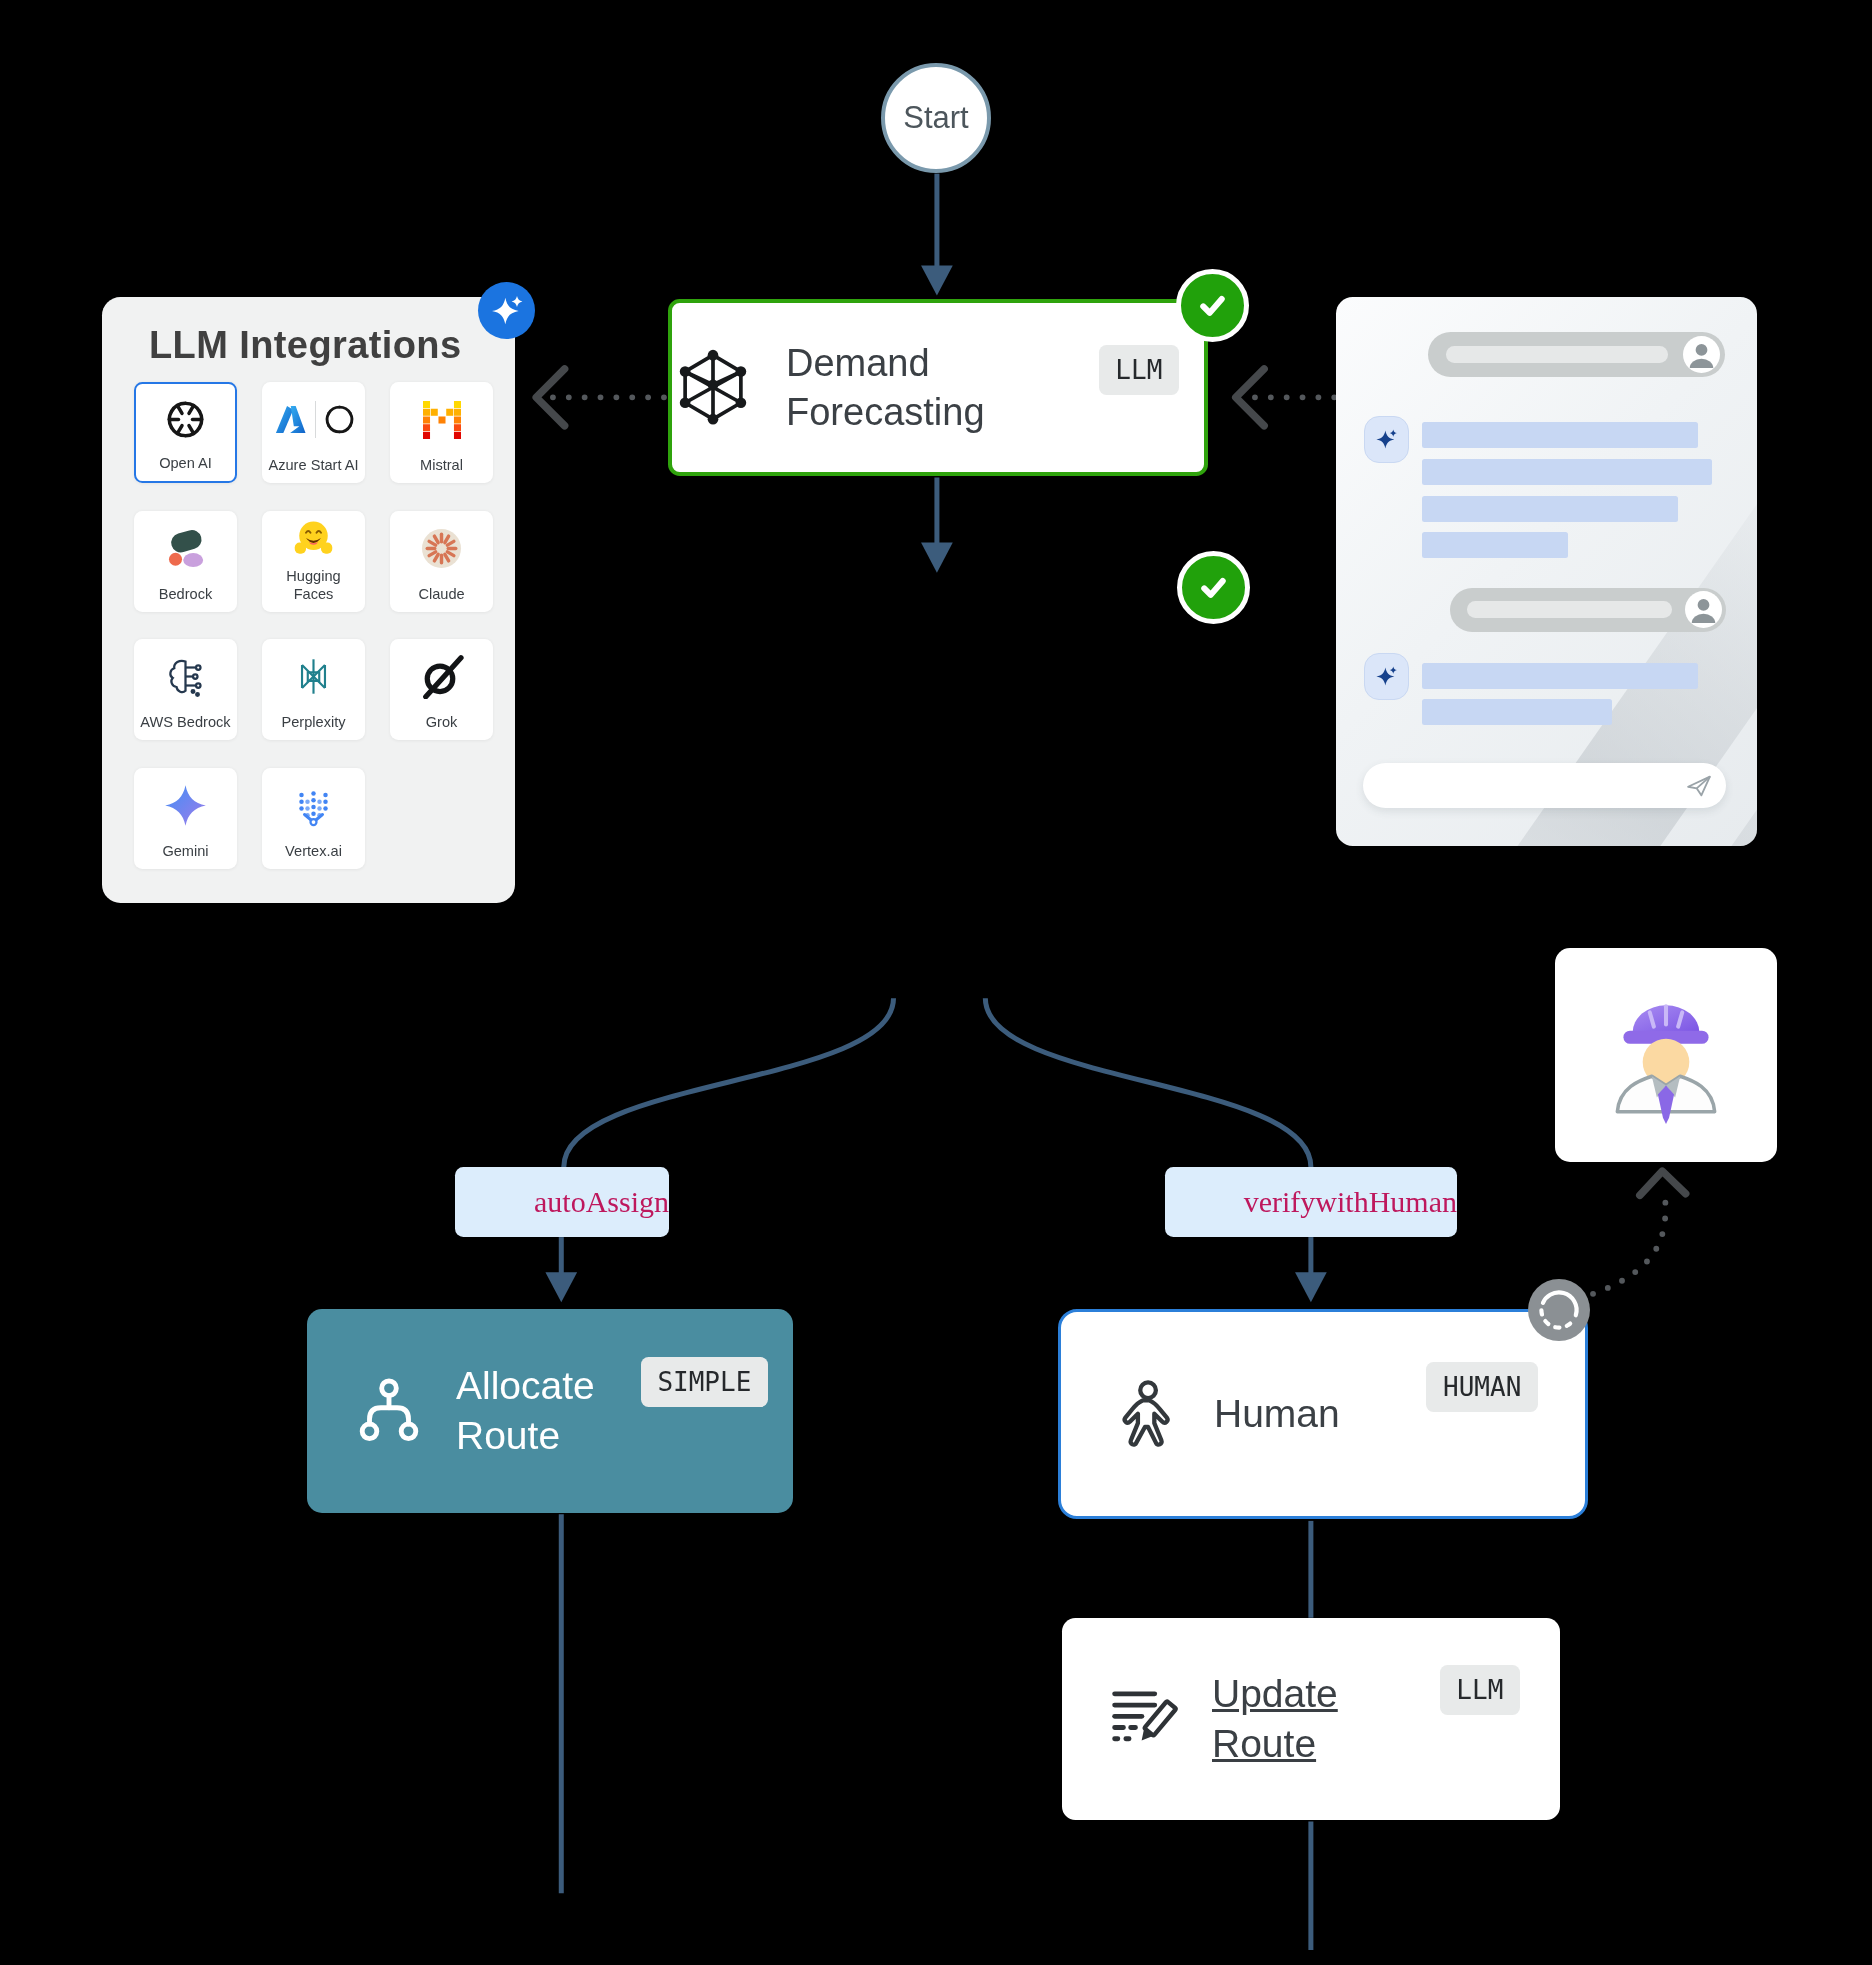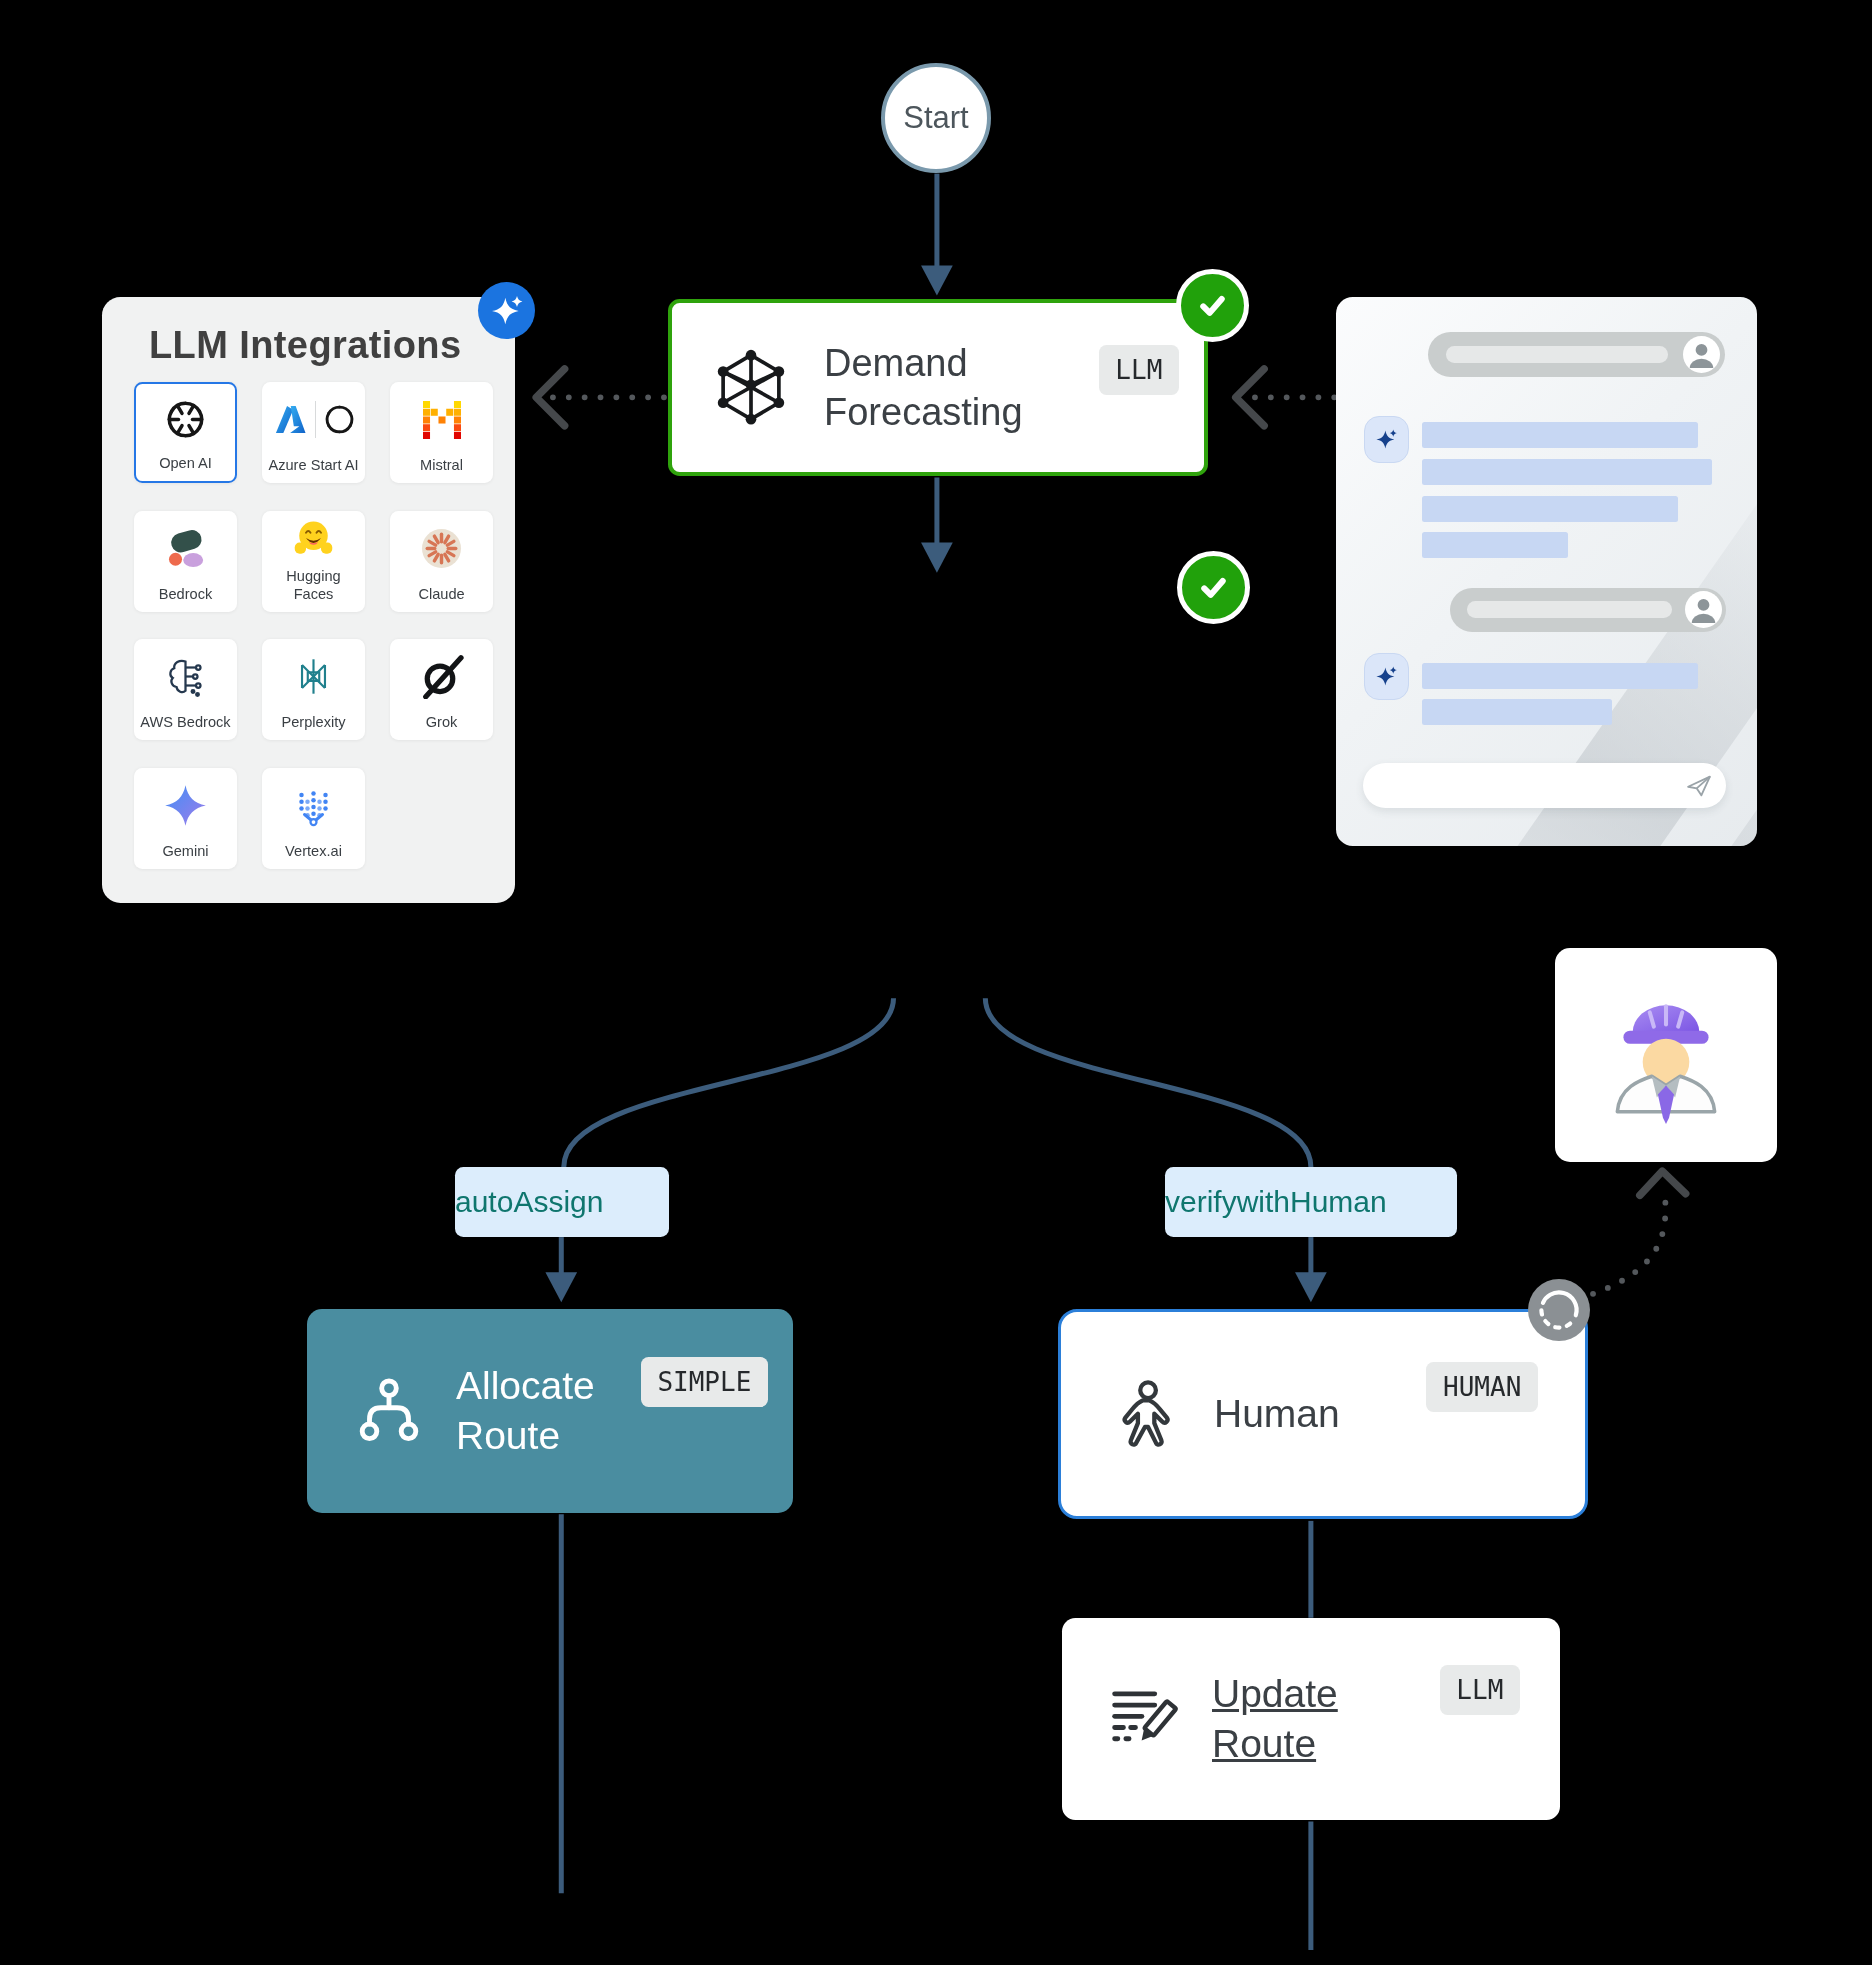--- a/index.html
+++ b/index.html
@@ -22,34 +22,34 @@
          font-family:"DejaVu Sans Mono",monospace;font-size:26px;padding:10px 16.7px;}
   .check{position:absolute;z-index:3;width:63px;height:63px;border-radius:50%;
          background:var(--check_green);border:5px solid #fff;display:flex;align-items:center;justify-content:center;}
 
   
   #start{left:881px;top:63px;width:110px;height:110px;border-radius:50%;background:#fff;
          border:4.2px solid #7a99ac;justify-content:center;font-size:31px;color:#4d565c;}
 
   
   #demand{left:668px;top:299px;width:540px;height:177px;background:#fff;border:4.2px solid var(--green);
-          border-radius:11.7px;padding-left:38px;}
+          border-radius:11.7px;}
   #demand .ntitle{margin-left:32px;width:259px;}
 
   
   #reroute{left:668px;top:578px;width:543px;height:421px;background:#e9eaea;border:4.2px solid var(--green);
            border-radius:8.3px;}
   #diamond{position:absolute;left:121px;top:66px;width:287px;height:287px;background:#fff;border-radius:23.4px;
            transform:rotate(45deg);box-shadow:0 11.7px 25px rgba(0,0,0,.22);}
   #diamond-content{position:absolute;left:131px;top:100px;width:267px;text-align:center;z-index:2;}
   #diamond-content .ntitle{margin-top:15px;font-size:38px;color:#34383b;}
 
   
   .elabel{position:absolute;z-index:2;background:var(--label_bg);border-radius:8.3px;display:flex;
-          align-items:center;justify-content:flex-start;font-size:30px;color:#0f766e;font-weight:500;}
+          align-items:center;justify-content:flex-end;font-size:30px;color:#be185d;font-weight:500;font-family:Liberation Serif, serif;}
   #lbl-auto{left:455px;top:1167px;width:214px;height:70px;}
   #lbl-verify{left:1165px;top:1167px;width:292px;height:70px;}
 
   
   #allocate{left:307px;top:1309px;width:486px;height:204px;background:var(--teal);border-radius:15px;padding-left:43px;}
   #allocate .ntitle{margin-left:28px;width:209px;color:#fff;font-size:39px;}
 
   
   #human{left:1058px;top:1309px;width:530px;height:210px;background:#fff;border:3.3px solid var(--human_border);
          border-radius:19px;padding-left:48px;}

